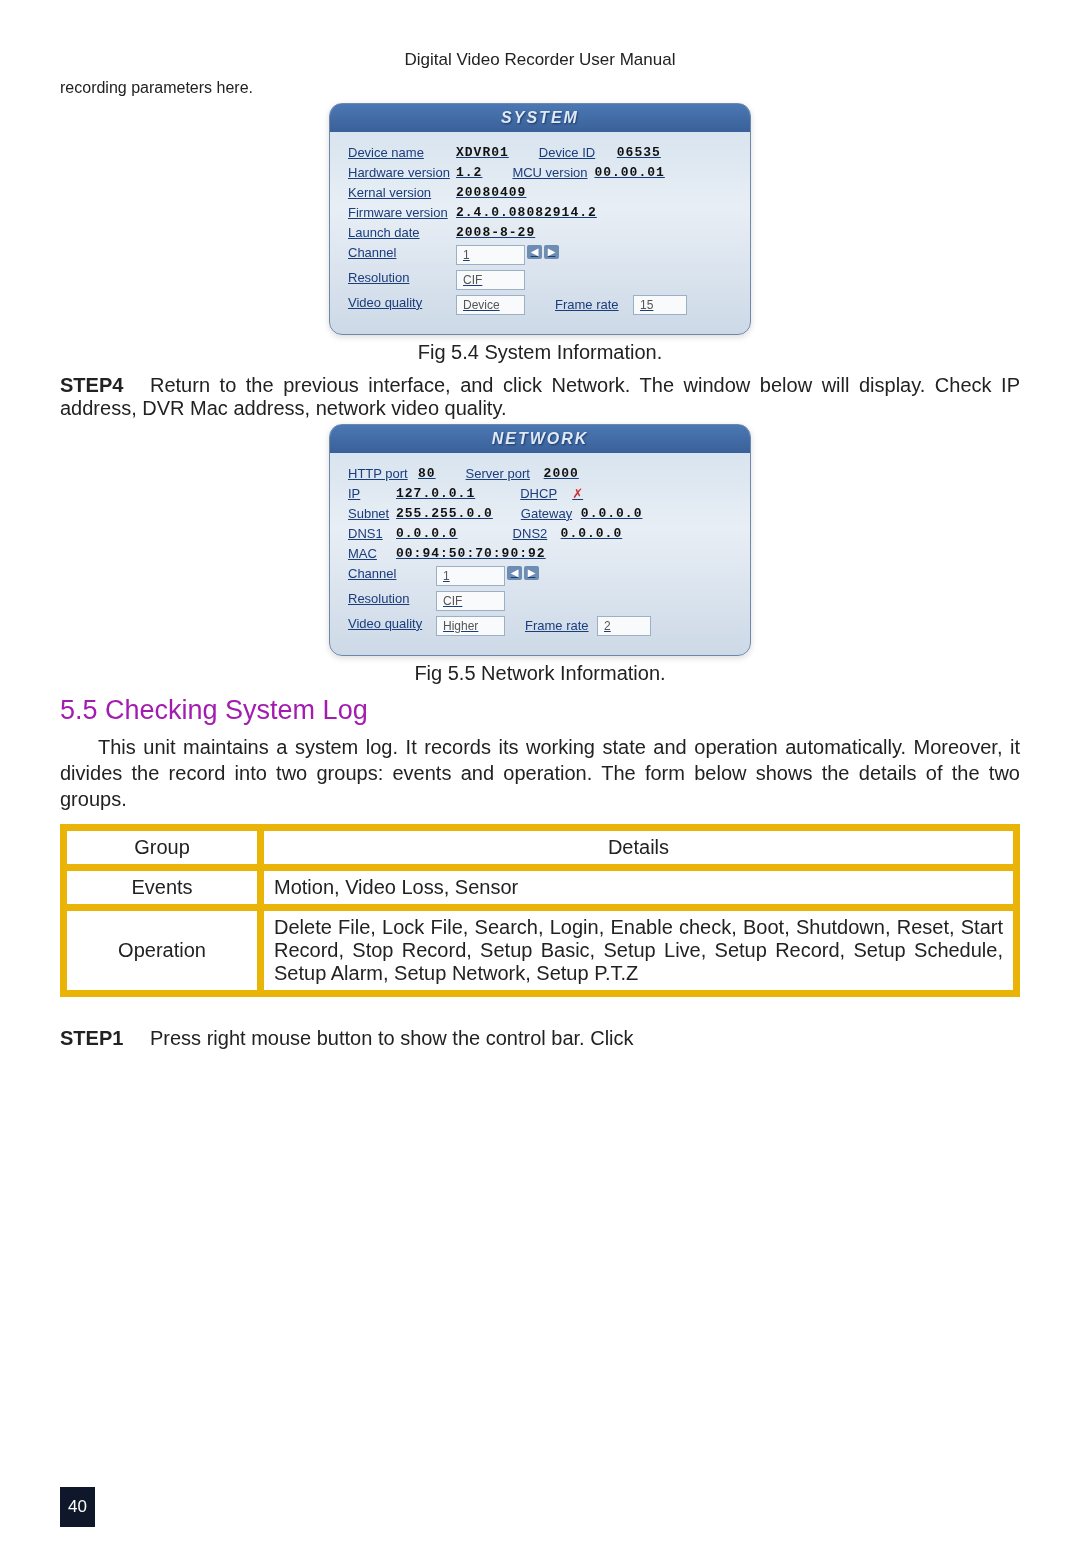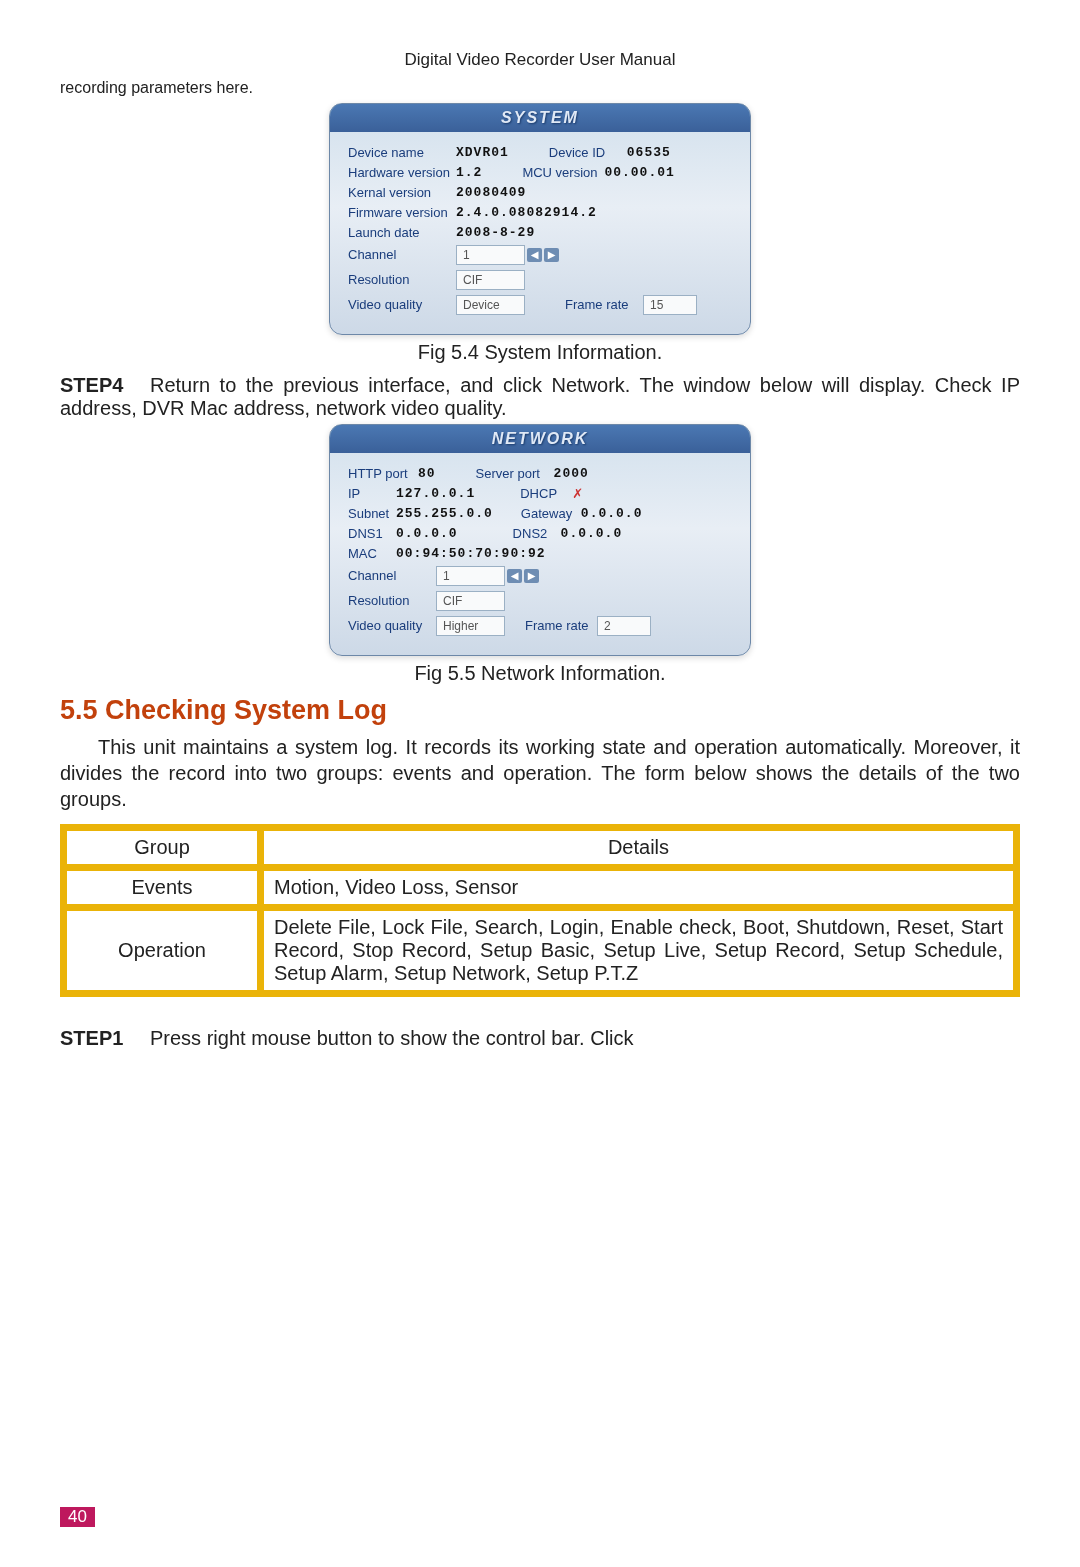--- a/index.html
+++ b/index.html
@@ -40,22 +40,22 @@
     text-align: justify;
     margin-top: 6px;
   }
   .step-label {
     font-weight: bold;
     display: inline-block;
     width: 90px;
   }
   .section-heading {
     font-size: 27px;
-    font-weight: bold;
-    color: #c2410c;
+    font-weight: normal;
+    color: #a21caf;
     margin: 8px 0 8px 0;
   }
   .indent-para {
     font-size: 20px;
     color: #222;
     text-align: justify;
     text-indent: 38px;
     line-height: 1.3;
   }
 
@@ -81,41 +81,41 @@
     font-size: 16px;
     padding: 5px 0 5px 0;
     background: linear-gradient(to bottom, #4b78b3, #3a6099);
     border-radius: 13px 13px 0 0;
   }
   .dialog-body {
     padding: 8px 18px 4px 18px;
   }
   .row {
     display: flex;
-    align-items: center;
     margin: 5px 0;
     font-size: 13px;
+    text-decoration: underline;
   }
   .lbl {
     color: #1a3d7c;
     min-width: 108px;
   }
   .lbl-short {
     min-width: 70px;
   }
   .val {
     font-family: "Courier New", monospace;
     font-weight: bold;
     color: #111;
     letter-spacing: 1px;
   }
   .pair2 {
     display: flex;
     align-items: center;
-    margin-left: 40px;
+    margin-left: 30px;
   }
   .pair2 .lbl { min-width: 78px; }
   .inputbox {
     background: #f9fafb;
     border: 1px solid #9bb0c4;
     padding: 1px 6px;
     font-size: 12px;
     color: #555;
     height: 16px;
     line-height: 16px;
@@ -162,23 +162,23 @@
   }
   .tab-caption {
     text-align: center;
     font-size: 20px;
     margin: 4px 0 50px 0;
   }
   .page-number {
     position: absolute;
     bottom: 40px;
     left: 60px;
-    background: #be185d;
+    background: #0f172a;
     color: #fff;
-    padding: 0 8px;
+    padding: 10px 8px;
     font-size: 17px;
   }
 </style>
 </head>
 <body>
 
 <div class="page">
   <div class="header-title">Digital Video Recorder User Manual</div>
   <div class="body-text">recording parameters here.</div>
 

